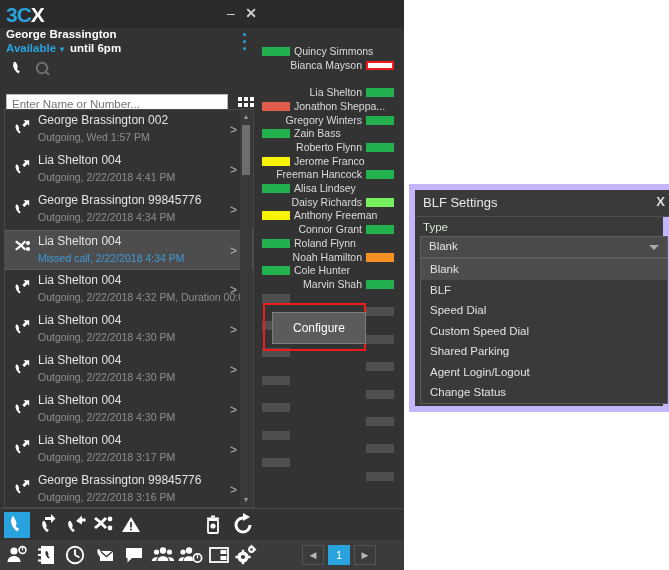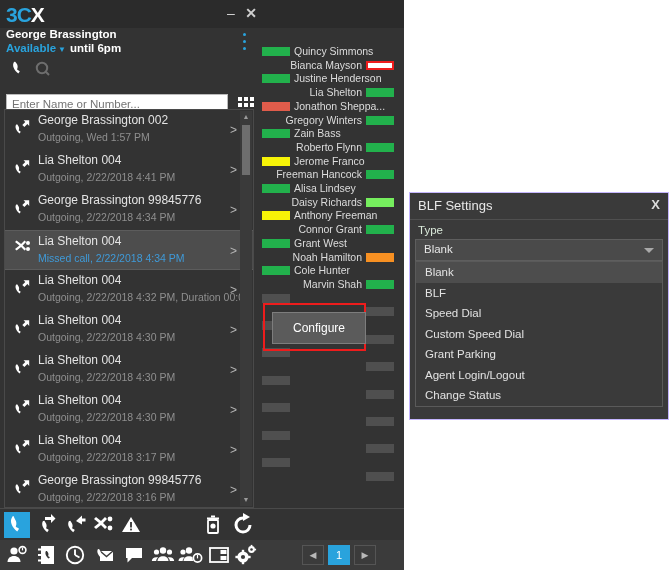--- a/index.html
+++ b/index.html
@@ -91,21 +91,21 @@
 
   
   #pager{position:absolute;left:302px;top:545px;width:78px;height:20px;}
   .pg{position:absolute;top:0;width:22px;height:20px;box-sizing:border-box;border:1px solid #555555;background:#3b3b3b;
      color:#b8b8b8;font-size:9px;text-align:center;line-height:18px;cursor:pointer;}
   #pg-prev{left:0;}
   #pg-1{left:26px;background:#29a3dd;border-color:#29a3dd;color:#ffffff;font-size:11px;}
   #pg-next{left:52px;}
 
   
-  #dialog{position:absolute;left:409px;top:192px;width:260px;height:228px;background:#3a3a3a;border:1px solid #c4b5fd;box-sizing:border-box;}
+  #dialog{position:absolute;left:409px;top:184px;width:260px;height:228px;background:#3a3a3a;border:6px solid #c4b5fd;box-sizing:border-box;}
   #dlg-title{position:absolute;left:0;top:0;width:258px;height:26px;background:#3a3a3a;border-bottom:1px solid #4f4f4f;}
   #dlg-title-text{position:absolute;left:8px;top:5px;color:#e8e8e8;font-size:13px;}
   #dlg-close{position:absolute;right:8px;top:4px;color:#dcdcdc;font-size:13px;font-weight:bold;cursor:pointer;}
   #dlg-type-label{position:absolute;left:8px;top:31px;color:#d9e8d9;font-size:11.5px;}
   #dlg-select{position:absolute;left:5px;top:46px;width:248px;height:22px;background:#4a4a4a;border:1px solid #5e5e5e;box-sizing:border-box;cursor:pointer;}
   #dlg-select-val{position:absolute;left:8px;top:3px;color:#e6e6e6;font-size:11.5px;}
   #dlg-caret{position:absolute;right:8px;top:8px;width:0;height:0;border-left:5px solid transparent;border-right:5px solid transparent;border-top:5px solid #a9a9a9;}
   #dlg-options{position:absolute;left:5px;top:68px;width:248px;height:146px;background:#3a3a3a;border:1px solid #5a5a5a;box-sizing:border-box;}
   .opt{position:relative;height:20.5px;line-height:20.5px;padding-left:9px;color:#e2e2e2;font-size:11.5px;cursor:pointer;}
   .opt.sel{background:#4d4d4d;}
@@ -267,24 +267,20 @@
 
   <div id="blf">
       <div class="blf-row row-l" style="top: 11px;">
         <div class="blf-badge" style="background: rgb(34, 177, 76);"></div>
         <div class="blf-name">Quincy Simmons</div>
       </div>
       <div class="blf-row row-r" style="top: 24.7px;">
         <div class="blf-badge" style="background: rgb(255, 255, 255); border: 2px solid rgb(238, 28, 28);"></div>
         <div class="blf-name">Bianca Mayson</div>
       </div>
-      <div class="blf-row row-l" style="top: 38.4px;">
-        <div class="blf-badge" style="background: rgb(34, 177, 76);"></div>
-        <div class="blf-name">Justine Henderson</div>
-      </div>
       <div class="blf-row row-r" style="top: 52.1px;">
         <div class="blf-badge" style="background: rgb(34, 177, 76);"></div>
         <div class="blf-name">Lia Shelton</div>
       </div>
       <div class="blf-row row-l" style="top: 65.8px;">
         <div class="blf-badge" style="background: rgb(224, 92, 75);"></div>
         <div class="blf-name">Jonathon Sheppa...</div>
       </div>
       <div class="blf-row row-r" style="top: 79.5px;">
         <div class="blf-badge" style="background: rgb(34, 177, 76);"></div>
@@ -317,21 +313,21 @@
       <div class="blf-row row-l" style="top: 175.4px;">
         <div class="blf-badge" style="background: rgb(247, 243, 7);"></div>
         <div class="blf-name">Anthony Freeman</div>
       </div>
       <div class="blf-row row-r" style="top: 189.1px;">
         <div class="blf-badge" style="background: rgb(34, 177, 76);"></div>
         <div class="blf-name">Connor Grant</div>
       </div>
       <div class="blf-row row-l" style="top: 202.8px;">
         <div class="blf-badge" style="background: rgb(34, 177, 76);"></div>
-        <div class="blf-name">Grant West</div>
+        <div class="blf-name">Roland Flynn</div>
       </div>
       <div class="blf-row row-r" style="top: 216.5px;">
         <div class="blf-badge" style="background: rgb(247, 144, 34);"></div>
         <div class="blf-name">Noah Hamilton</div>
       </div>
       <div class="blf-row row-l" style="top: 230.2px;">
         <div class="blf-badge" style="background: rgb(34, 177, 76);"></div>
         <div class="blf-name">Cole Hunter</div>
       </div>
       <div class="blf-row row-r" style="top: 243.9px;">
@@ -545,17 +541,17 @@
   <div id="dlg-type-label">Type</div>
   <div id="dlg-select">
     <div id="dlg-select-val">Blank</div>
     <div id="dlg-caret"></div>
   </div>
   <div id="dlg-options">
       <div class="opt sel">Blank</div>
       <div class="opt">BLF</div>
       <div class="opt">Speed Dial</div>
       <div class="opt">Custom Speed Dial</div>
-      <div class="opt">Grant Parking</div>
+      <div class="opt">Shared Parking</div>
       <div class="opt">Agent Login/Logout</div>
       <div class="opt">Change Status</div>
     </div>
 </div>
 
 </body></html>

